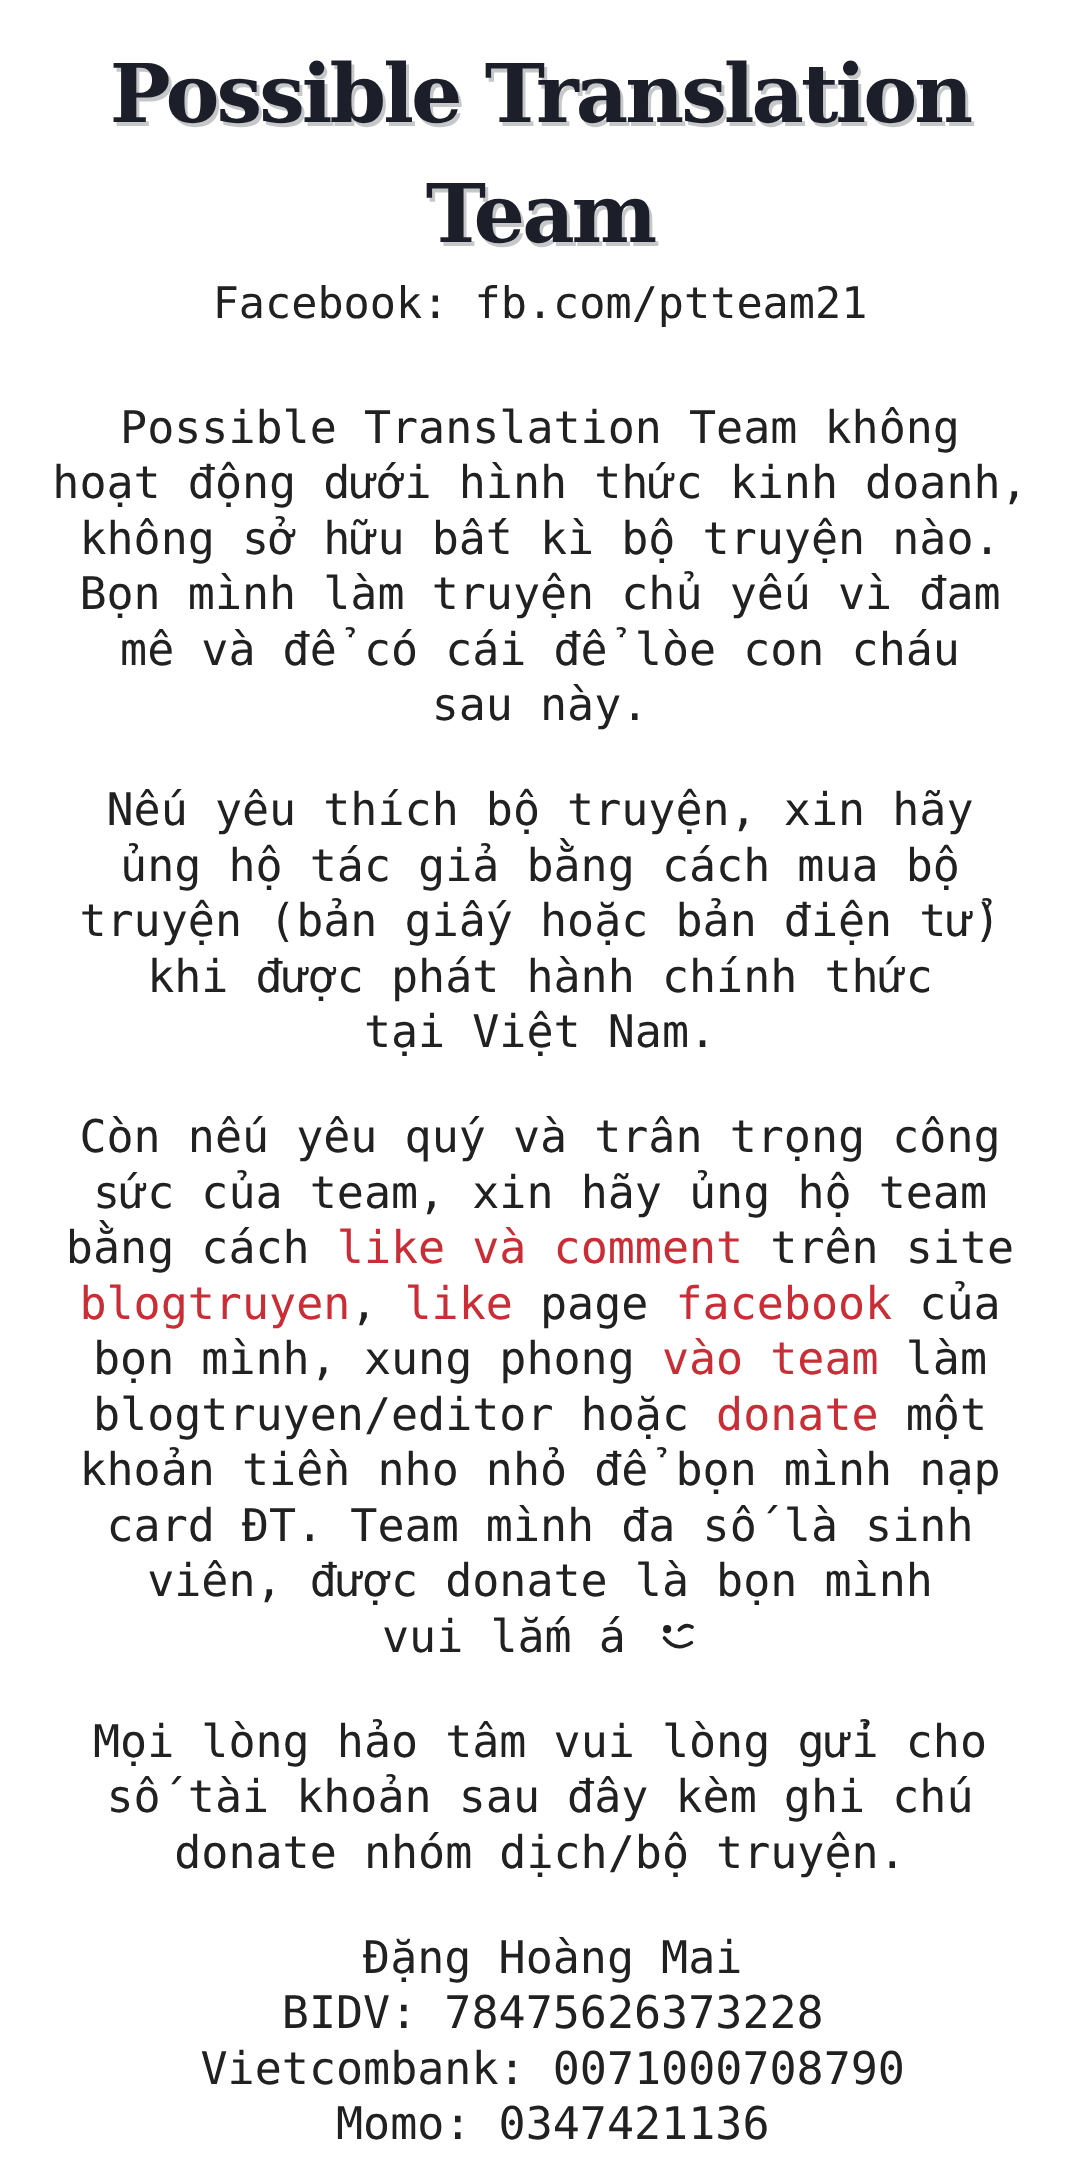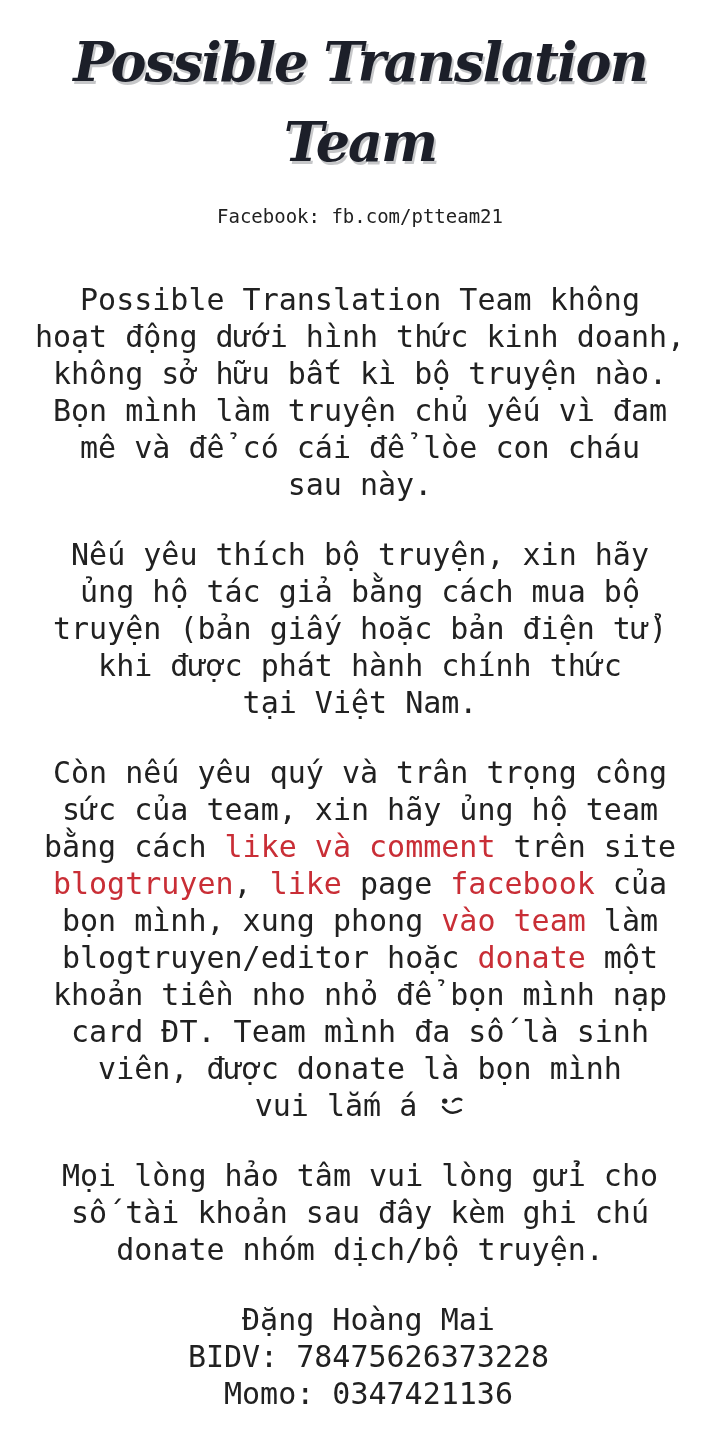--- a/index.html
+++ b/index.html
@@ -18,32 +18,31 @@
   }
   .page{
     width:720px;height:1440px;
     box-sizing:border-box;
     padding-top:22px;
     text-align:center;
   }
   .title{
     margin:0;
     font-family:"DejaVu Serif",serif;
-    font-style:italic;
     font-weight:bold;
     font-size:54px;
     letter-spacing:-2px;
     line-height:80px;
     color:var(--title);
     text-shadow:2px 3px 0 rgba(28,31,41,0.25);
   }
   .fb-line{
-    font-size:19px;
+    font-size:29px;
     line-height:37px;
-    margin-top:16px;
+    margin-top:2px;
   }
   .para{
     font-size:30px;
     line-height:37px;
     margin-top:33px;
   }
   .para.first{margin-top:46px;}
   .line{white-space:normal;}
   .rd{color:var(--accent);}
   .accounts{
@@ -104,16 +103,17 @@
 
   <div class="para">
     <div class="line">Mọi lòng hảo tâm vui lòng gửi cho</div>
     <div class="line">số tài khoản sau đây kèm ghi chú</div>
     <div class="line">donate nhóm dịch/bộ truyện.</div>
   </div>
 
   <div class="accounts">
     <div class="line">Đặng Hoàng Mai</div>
     <div class="line">BIDV: 78475626373228</div>
+    <div class="line">Vietcombank: 0071000708790</div>
     <div class="line">Momo: 0347421136</div>
   </div>
 
 </div>
 
 </body></html>

